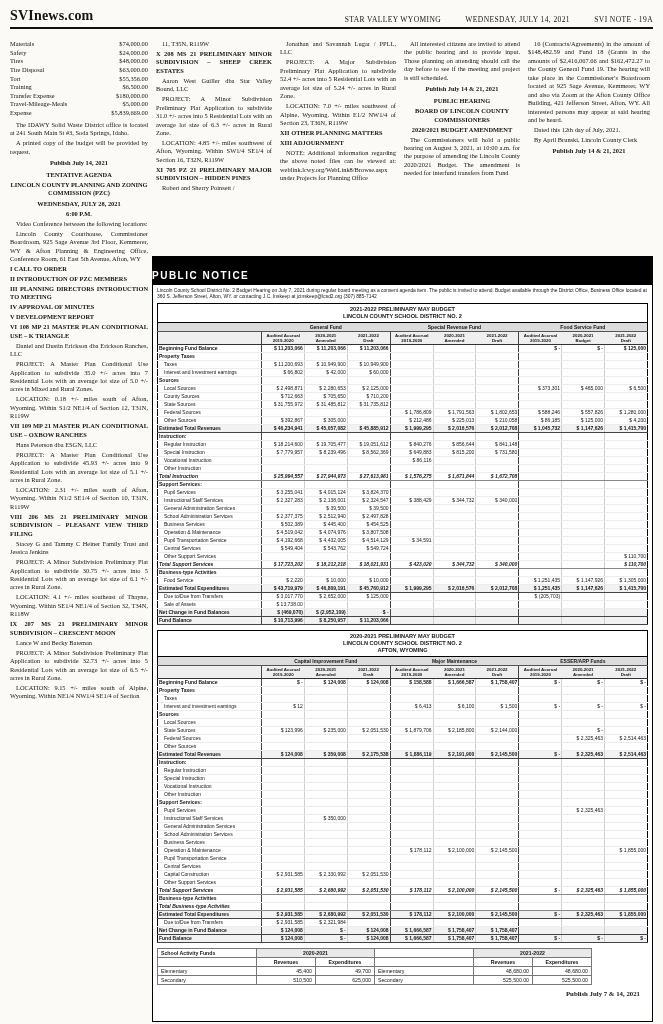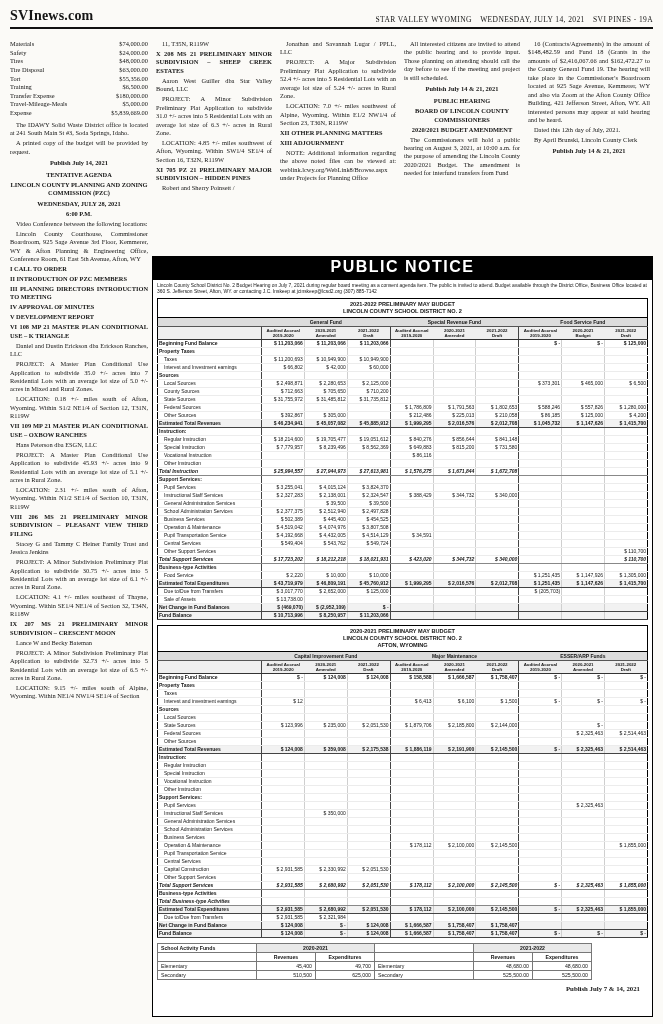--- a/index.html
+++ b/index.html
@@ -4,38 +4,38 @@
 <style>
   html,body{margin:0;padding:0;background:#e8e6e0;}
   .page{position:relative;width:663px;height:1024px;background:#fbfaf7;overflow:hidden;
         font-family:"Liberation Serif",serif;color:#151515;}
   
   .masthead{position:absolute;top:8px;left:10px;right:10px;display:flex;justify-content:space-between;
             align-items:flex-end;border-bottom:2px solid #111;padding-bottom:3px;gap:20px;}
   .site{font-weight:bold;font-size:14px;letter-spacing:.2px;}
   .mh-right{font-size:7.5px;letter-spacing:.4px;white-space:nowrap;}
   .mh-right .bold{font-weight:normal;}
-  .mh-right span{margin-left:6px;}
+  .mh-right span{margin-left:22px;}
   
   .col{position:absolute;font-size:6.4px;line-height:1.32;text-align:justify;overflow:hidden;}
   #c1{left:10px;top:40px;width:138px;height:974px;}
   #c2{left:156px;top:40px;width:116px;height:212px;}
   #c3{left:280px;top:40px;width:116px;height:212px;}
   #c4{left:404px;top:40px;width:116px;height:212px;}
   #c5{left:528px;top:40px;width:122px;height:212px;}
   .np{margin:0 0 1.5px;text-indent:6px;}
   .np.b{font-weight:bold;text-indent:0;}
   .np.bc{font-weight:bold;text-align:center;text-indent:0;margin:2px 0 1px;}
   .np.pub{font-weight:bold;text-align:center;text-indent:0;margin:3px 0;}
   .blist{margin-bottom:3px;}
   .brow{display:flex;justify-content:space-between;line-height:1.35;}
   
   .notice{position:absolute;left:152px;top:256px;width:501px;height:758px;}
-  .nbar{background:#000;color:#fff;text-align:center;font-weight:bold;font-size:16px;
-        font-family:"Liberation Sans",sans-serif;letter-spacing:1.5px;padding:2px 0 3px;}
+  .nbar{background:#000;color:#fff;text-align:left;font-weight:bold;font-size:10px;
+        font-family:"Liberation Sans",sans-serif;letter-spacing:1.5px;padding:14px 0 3px;}
   .nbox{border:1.5px solid #000;background:#fff;box-sizing:border-box;height:calc(100% - 20px);
         padding:3px 4px;overflow:hidden;font-family:"Liberation Sans",sans-serif;}
   .nintro{font-size:4.9px;line-height:1.25;margin:0 0 3px;text-align:left;}
   table.budget{width:100%;border-collapse:collapse;table-layout:fixed;border:1px solid #000;
                margin-bottom:5px;font-family:"Liberation Sans",sans-serif;}
   table.budget td{font-size:5px;line-height:7px;height:7px;padding:0 1px;overflow:hidden;
                   white-space:nowrap;border-bottom:1px solid #ececec;}
   td.lbl{text-align:left;}
   td.v{text-align:right;border-left:1px solid #cfcfcf;}
   td.g{border-left:1px solid #444;}
@@ -63,21 +63,21 @@
 </head>
 <body>
 
 <div class="page">
 
   <div class="masthead">
     <div class="site">SVInews.com</div>
     <div class="mh-right">
       <span>STAR VALLEY WYOMING</span>
       <span class="bold">WEDNESDAY, JULY 14, 2021</span>
-      <span class="bold">SVI PINES - 19A</span>
+      <span class="bold">SVI NOTE - 19A</span>
     </div>
   </div>
 
   <div class="col" id="c1">
     <div class="blist">
 
         <div class="brow">
           <span>Materials</span>
           <span>$74,000.00</span>
         </div>

